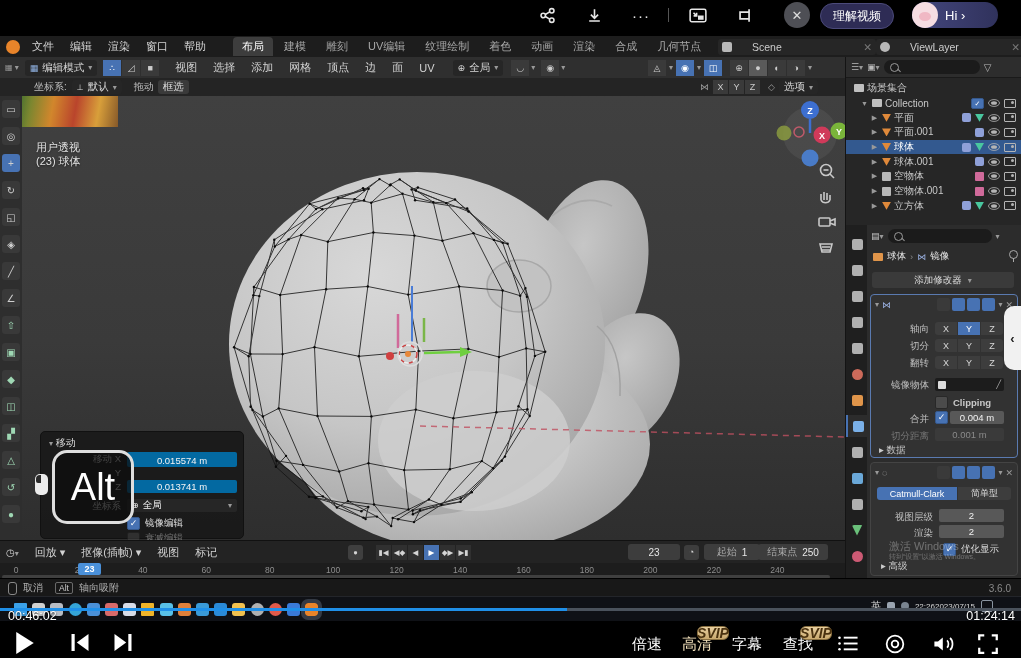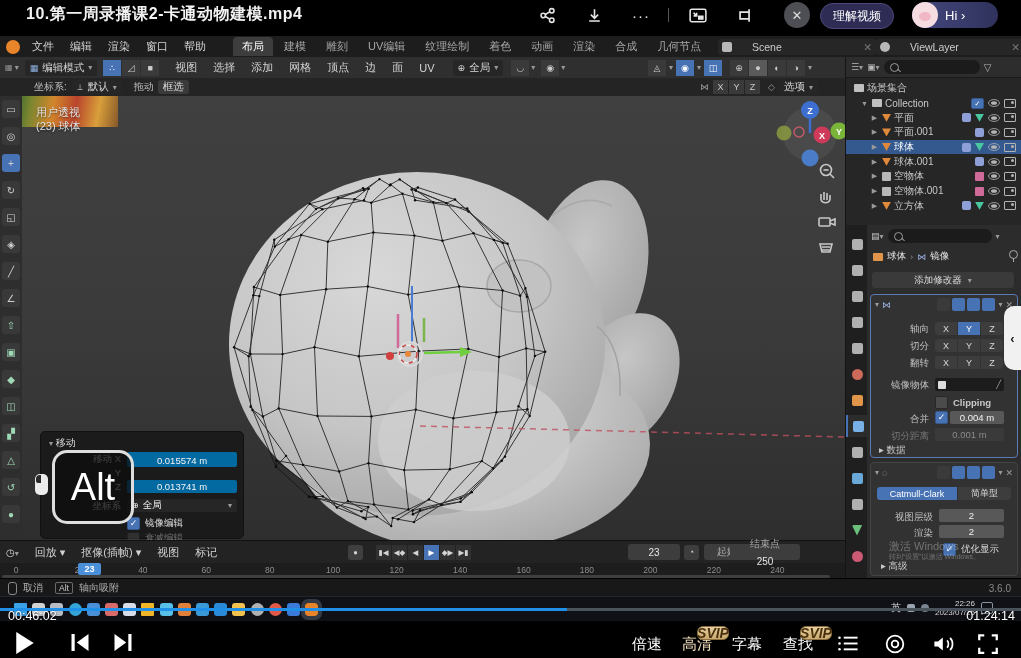--- a/index.html
+++ b/index.html
@@ -25,21 +25,21 @@
   .vhead{left:0;top:21px;width:845px;height:21px;background:#2f2f2f;border-bottom:1px solid #1a1a1a;display:flex;align-items:center;gap:2px;}
   .field{height:16px;background:#262626;border-radius:3px;display:flex;align-items:center;padding:0 5px;gap:4px;font-size:10.5px;color:#d8d8d8;}
   .mbtn{width:18px;height:16px;background:#3a3a3a;display:flex;align-items:center;justify-content:center;font-size:9px;color:#ccc;}
   .mbtn.on{background:#4772b3;color:#fff;}
   .caret{font-size:8px;color:#999;}
   .toolset{left:0;top:42px;width:845px;height:18px;background:#242424;border-bottom:1px solid #161616;display:flex;align-items:center;font-size:10px;color:#bbb;}
   .toolbar{left:0;top:60px;width:22px;height:444px;background:#2e2e2e;border-right:1px solid #222;}
   .tbico{position:absolute;left:2px;width:18px;height:18px;border-radius:3px;background:#393939;display:flex;align-items:center;justify-content:center;font-size:10px;}
   .tbico.on{background:#4772b3;}
   .viewport{left:22px;top:60px;width:823px;height:444px;background:linear-gradient(180deg,#404040 0%,#3a3a3a 55%,#2e2e2e 100%);overflow:hidden;}
-  .vlabel{position:absolute;color:#e2e2e2;font-size:11px;text-shadow:0 1px 2px #0008;}
+  .vlabel{position:absolute;color:#e2e2e2;font-size:11px;text-shadow:0 1px 2px #0008;margin-top:35px;}
   .refimg{position:absolute;left:0;top:0;width:96px;height:31px;background:linear-gradient(100deg,#52762e 0%,#7e8a2f 10%,#d98a2b 32%,#c0452b 55%,#e0a43a 78%,#8a5a28 100%);opacity:.95;}
   .oppanel{position:absolute;left:18px;top:335px;width:202px;height:106px;background:rgba(26,26,26,.94);border:1px solid #111;border-radius:5px;z-index:5;}
   .oplabel{position:absolute;font-size:9.5px;color:#c4c4c4;text-align:right;width:76px;}
   .opval{position:absolute;left:86px;width:110px;height:13px;background:#0369a1;border-radius:2px;color:#f4f4f4;font-size:9.5px;display:flex;align-items:center;justify-content:center;}
   .cb{width:11px;height:11px;background:#4b4b4b;border:1px solid #282828;border-radius:2px;flex:0 0 11px;font-size:9px;line-height:10px;text-align:center;color:#fff;}
   .cb.on{background:#4772b3;border-color:#35588c;}
   .altkey{position:absolute;left:30px;top:354px;width:76px;height:68px;border:3px solid #dedede;border-radius:15px;background:rgba(12,12,12,.72);color:#fff;font-size:38px;display:flex;align-items:center;justify-content:center;z-index:6;}
   .mousechip{position:absolute;left:13px;top:378px;width:13px;height:21px;background:#ececec;border-radius:5px;z-index:6;}
   .mousechip::after{content:"";position:absolute;left:1px;top:1px;width:5px;height:8px;background:#2b2b2b;border-radius:4px 0 0 2px;}
   
@@ -105,21 +105,20 @@
   .clabel{position:absolute;top:7px;color:#fff;font-size:15px;cursor:pointer;}
   .svip{position:absolute;width:30px;height:12px;border-radius:6px;background:linear-gradient(#e8cfa0,#c9a96e);border:1px solid #8a7040;color:#4a3210;font-size:14px;font-weight:bold;font-style:italic;display:flex;align-items:center;justify-content:center;z-index:23;}
   .chevtab{left:1004px;top:306px;width:17px;height:64px;background:#f1f1f1;border-radius:10px 0 0 10px;display:flex;align-items:center;justify-content:center;color:#222;font-weight:bold;font-size:13px;z-index:30;}
 </style>
 </head>
 <body>
 
 <div class="stage">
 
   <div class="abs topbar">
-    <div class="abs vtitle">10.第一周录播课2-卡通动物建模.mp4</div>
     <div class="abs tico" style="left:533px;top:3px;">
       <svg width="17" height="17" viewBox="0 0 16 16" fill="none" stroke="#e6e6e6" stroke-width="1.5">
           <circle cx="4" cy="8" r="2.1"></circle>
           <circle cx="12" cy="3.6" r="2.1"></circle>
           <circle cx="12" cy="12.4" r="2.1"></circle>
           <path d="M5.9 7 10.1 4.6 M5.9 9 10.1 11.4"></path>
         </svg>
     </div>
     <div class="abs tico" style="left:580px;top:3px;">
       <svg width="17" height="17" viewBox="0 0 16 16" fill="none" stroke="#e6e6e6" stroke-width="1.5">
@@ -774,21 +773,21 @@
           <span class="pbtn on">▶</span>
           <span class="pbtn">◆▶</span>
           <span class="pbtn">▶▮</span>
         </span>
         <span class="tfield" style="position:absolute;left:628px;width:40px;">23</span>
         <span class="pbtn" style="position:absolute;left:684px;border-radius:3px;background:#3d3d3d;font-size:9px;">◔</span>
         <span class="tfield" style="position:absolute;left:704px;width:44px;">
           <span style="color:#aaa;">起始</span>
             <span>1</span>
         </span>
-        <span class="tfield" style="position:absolute;left:730px;width:58px;flex-direction:column;">
+        <span class="tfield" style="position:absolute;left:758px;width:58px;">
           <span style="color:#aaa;">结束点</span>
             <span>250</span>
         </span>
       </div>
       <div id="ruler">
           <span class="tick" style="left: 3px;">0</span>
           <span class="tick" style="left: 66.44px;">20</span>
           <span class="tick" style="left: 129.88px;">40</span>
           <span class="tick" style="left: 193.32px;">60</span>
           <span class="tick" style="left: 256.76px;">80</span>
@@ -813,21 +812,21 @@
       <span style="margin-left:6px;">轴向吸附</span>
       <span style="margin-left:auto;margin-right:10px;color:#8a8a8a;">3.6.0</span>
     </div>
   </div>
 
   <div class="abs wtaskbar" id="wtaskbar">
     <div class="tray">
       <span style="font-size:10px;">英</span>
       <span style="width:8px;height:8px;background:#9aa4b0;border-radius:2px;"></span>
       <span style="width:8px;height:8px;background:#7a8490;border-radius:50%;"></span>
-      <span style="display:flex;flex-direction:column;align-items:flex-end;line-height:9px;">
+      <span style="display:flex;align-items:flex-end;line-height:9px;">
         <span>22:26</span>
           <span>2023/07/15</span>
       </span>
       <span style="width:10px;height:10px;border:1px solid #8a94a0;border-radius:2px;"></span>
     </div>
   <div class="wico" style="left: 14px; background: rgb(58, 160, 232); border-radius: 1px;"></div>
       <div class="wico" style="left: 32.2px; background: rgb(208, 208, 208);"></div>
       <div class="wico" style="left: 50.4px; background: rgb(184, 188, 196);"></div>
       <div class="wico" style="left: 68.6px; background: rgb(53, 165, 216); border-radius: 50%;"></div>
       <div class="wico" style="left: 86.8px; background: rgb(74, 144, 216);"></div>

